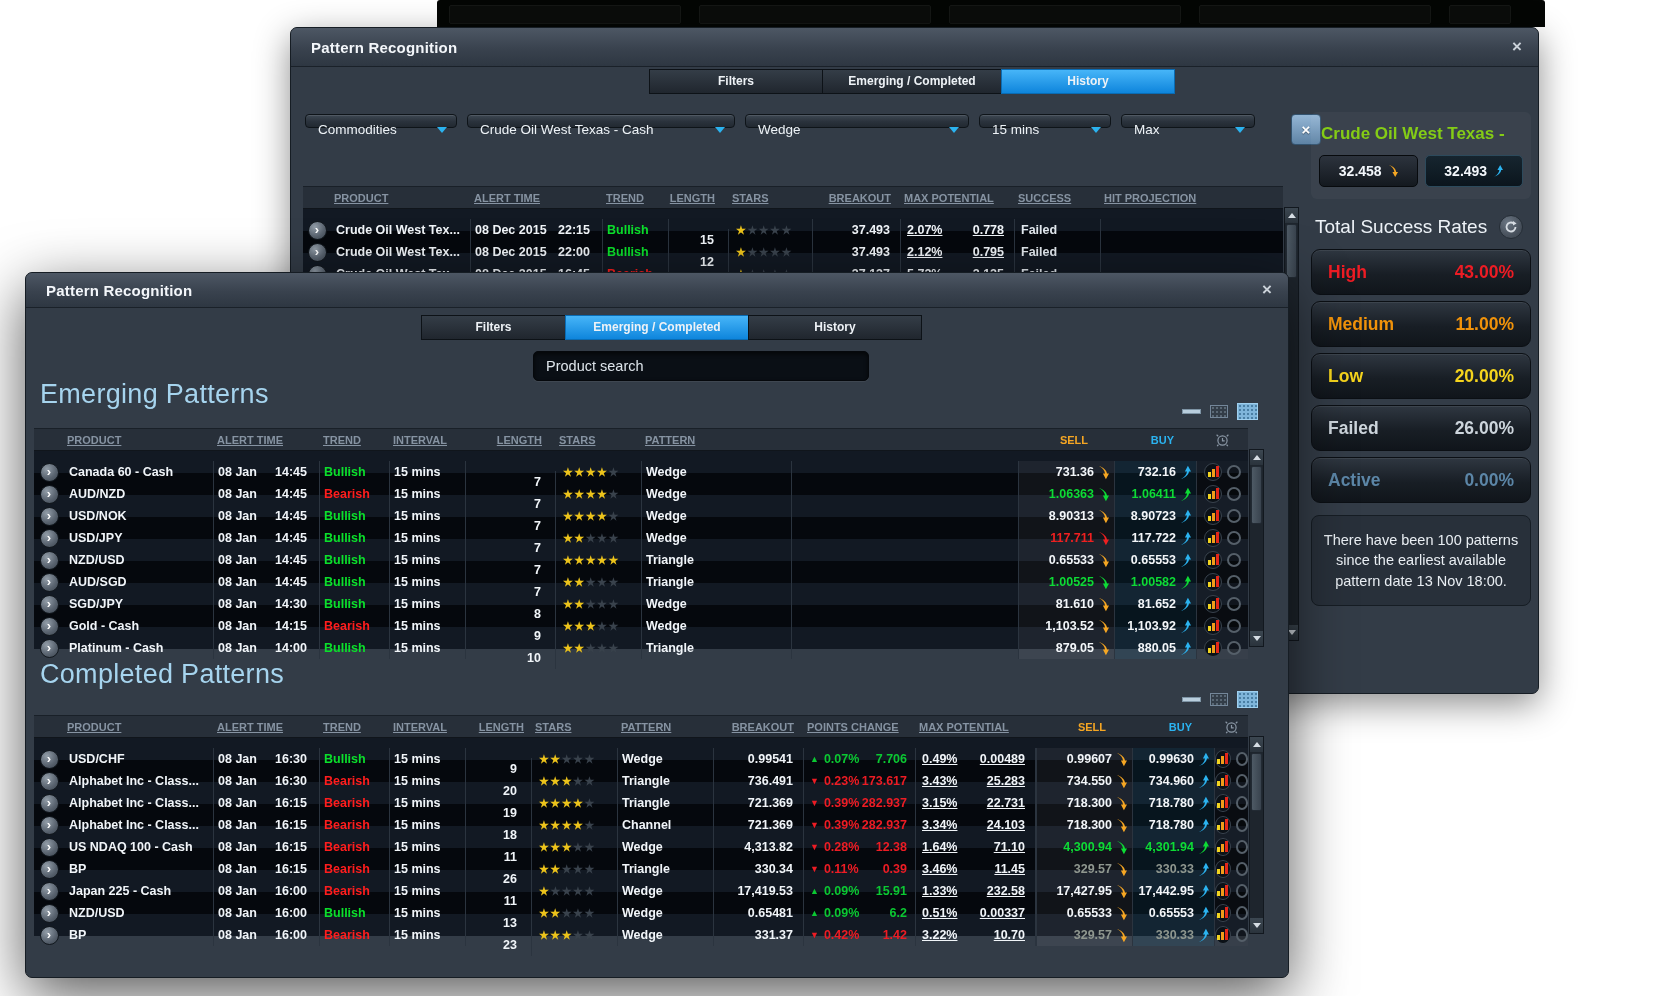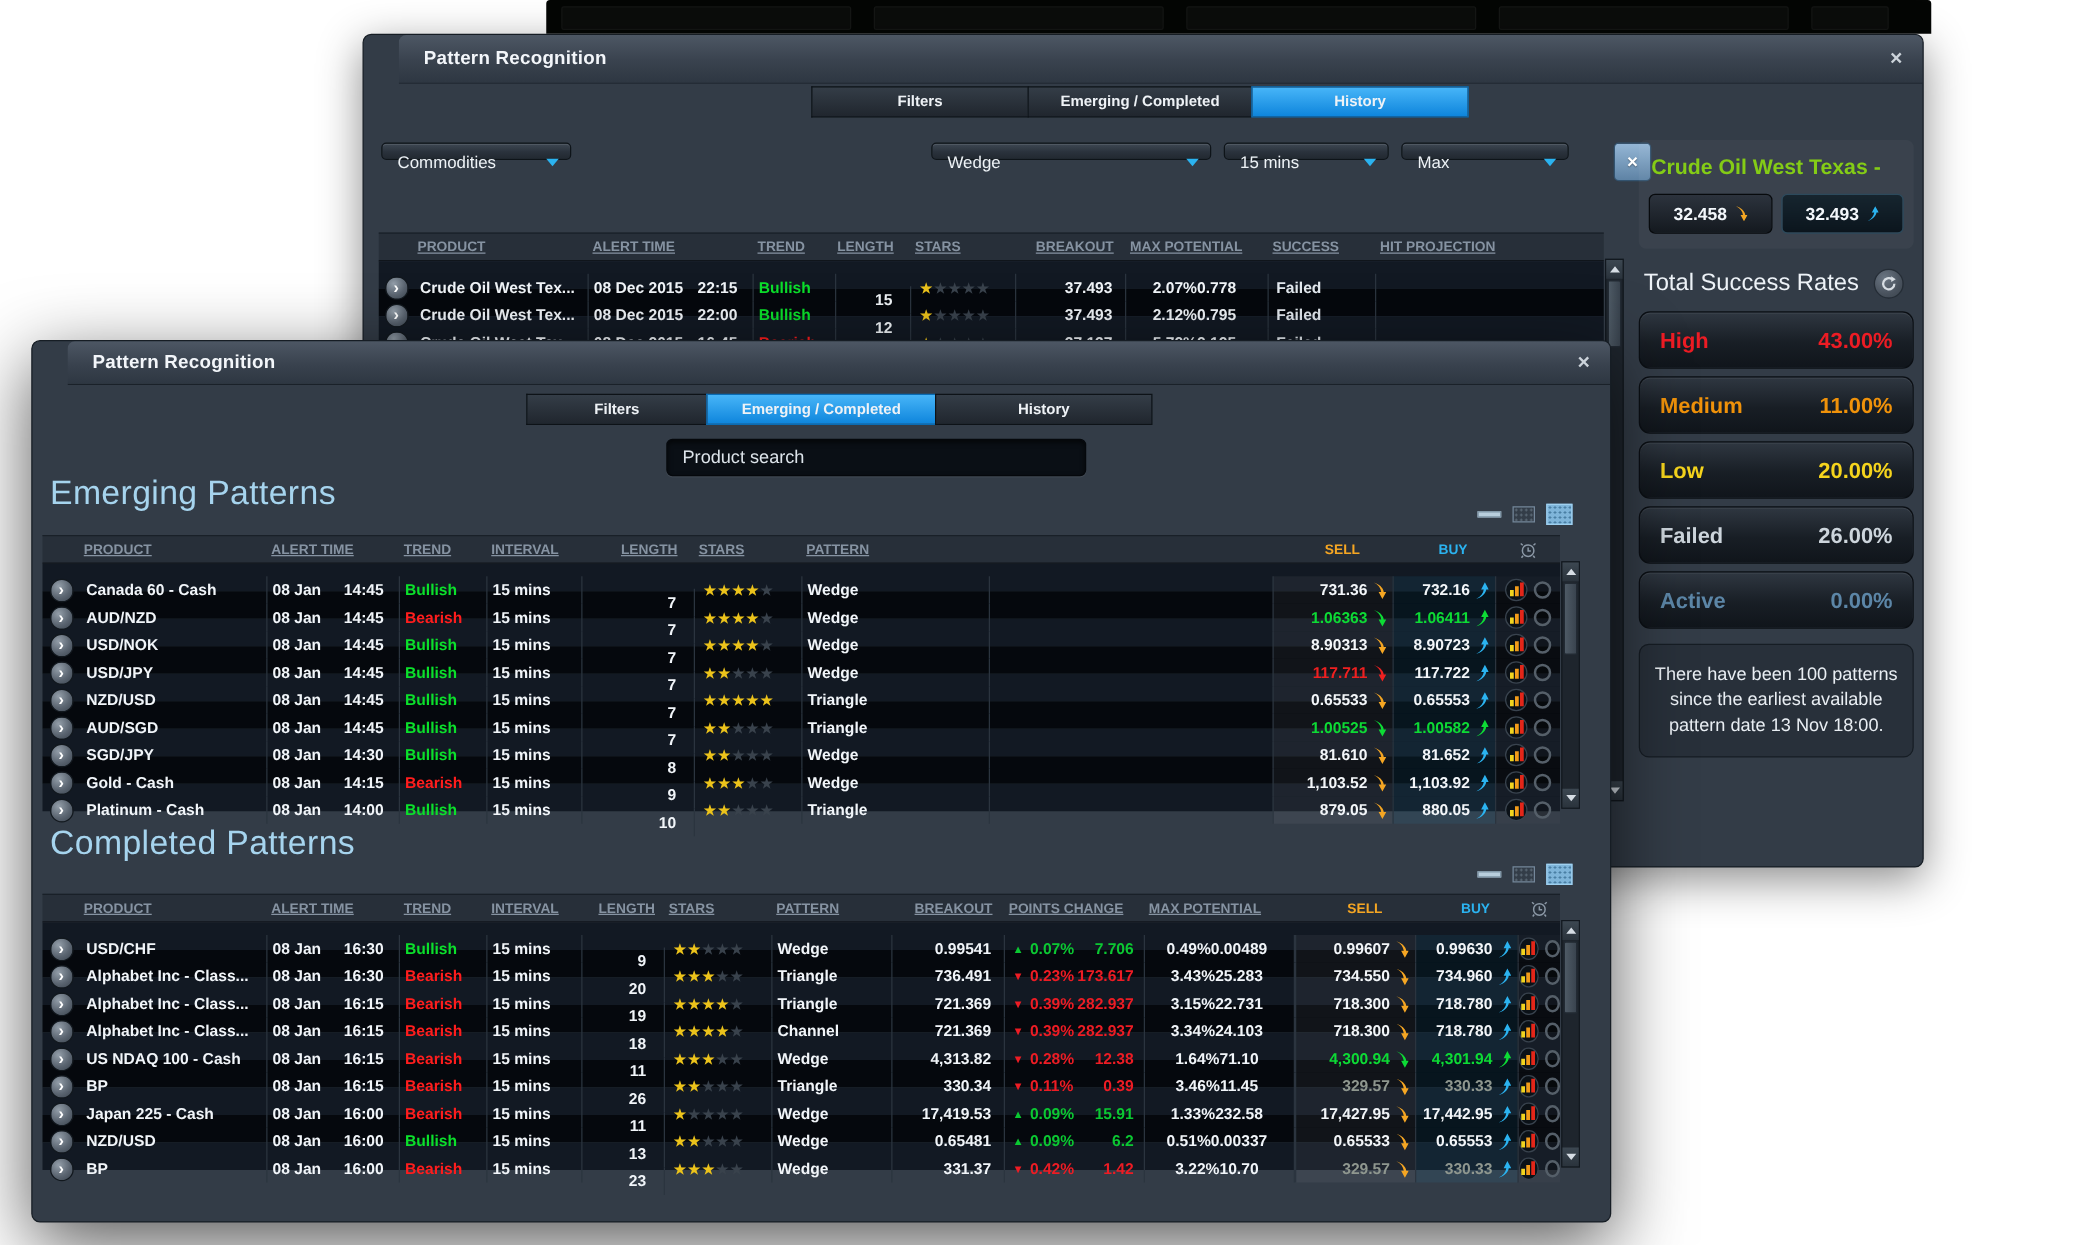--- a/index.html
+++ b/index.html
@@ -7,21 +7,21 @@
 
   
   .topstrip{position:absolute;left:437px;top:0;width:1108px;height:27px;background:#040604;border-radius:3px 3px 0 0;}
   .topstrip .w{position:absolute;top:5px;height:17px;background:#0b0d0b;border:1px solid #151715;border-radius:2px;}
 
   
   .win{position:absolute;background:#333c47;border:1px solid #161d24;border-radius:7px;}
   .back-win{left:290px;top:27px;width:1247px;height:665px;z-index:1;box-shadow:0 10px 35px rgba(0,0,0,.45);}
   .front-win{left:25px;top:272px;width:1262px;height:704px;z-index:2;box-shadow:0 18px 60px rgba(0,0,0,.65);}
   .titlebar{position:absolute;left:0;right:0;top:0;height:38px;border-radius:6px 6px 0 0;
-    background:linear-gradient(#4d5764,#39424e 55%,#2e3742);border-bottom:1px solid #1a2129;margin-left:28px;}
+    background:linear-gradient(#4d5764,#39424e 55%,#2e3742);border-bottom:1px solid #1a2129;}
   .front-win .titlebar{height:34px;}
   .titlebar .t{position:absolute;left:20px;top:50%;transform:translateY(-50%);font-size:15px;font-weight:bold;color:#f3f6fa;letter-spacing:.2px;}
   .closex{position:absolute;right:16px;top:50%;transform:translateY(-50%);color:#ccd3da;font-size:17px;font-weight:bold;}
 
   
   .tabs{position:absolute;display:flex;}
   .back-win .tabs{left:358px;top:41px;}
   .front-win .tabs{left:395px;top:42px;}
   .tab{height:23px;line-height:23px;text-align:center;font-size:12px;font-weight:bold;color:#eef2f6;
     background:linear-gradient(#343d47,#20262e);border:1px solid #0d1217;border-right-width:0;}
@@ -72,21 +72,21 @@
   .c-stars{padding-left:7px;}
   .stars .on{color:#ecc31b}.stars .off{color:#39424c}
   .stars{font-size:11px;letter-spacing:1.5px;}
   .c-pat{padding-left:4px;}
   .c-brk{justify-content:flex-end;padding-right:10px;}
   .c-pts{padding:0 8px 0 6px;}
   .c-pts .tri{font-size:9px;margin-right:5px;}
   .c-pts .pval{margin-left:auto;}
   .pts-up{color:#0bc832}.pts-up .tri{color:#0bc832}
   .pts-down{color:#ed1c24}.pts-down .tri{color:#ed1c24}
-  .c-max{justify-content:center;padding:0 10px 0 6px;}
+  .c-max{justify-content:space-between;padding:0 10px 0 6px;text-decoration:underline;}
   .c-succ{padding-left:6px;color:#e3e9ef;}
   .c-sell,.c-buy{justify-content:flex-end;gap:4px;padding-right:5px;border-left:1px solid #2b343f;}
   .c-sell{background:rgba(255,255,255,.05);}
   .c-buy{background:rgba(43,179,240,.08);}
   .c-icons{background:rgba(255,255,255,.02);border-left:1px solid #2b343f;justify-content:center;gap:5px;}
   .arr{display:flex;}
   .arr svg{display:block;}
   .arr.up svg{transform:scaleY(-1);}
   .tone-normal .pv{color:#f3f6f9}.tone-normal .arr{color:#f5a623}
   .tone-pos .pv{color:#0ddb35}.tone-pos .arr{color:#0ddb35}
@@ -166,20 +166,21 @@
       <span class="t">Pattern Recognition</span>
       <span class="closex">×</span>
     </div>
     <div class="tabs">
       <div class="tab tw1">Filters</div>
       <div class="tab tw2">Emerging / Completed</div>
       <div class="tab tw3 active">History</div>
     </div>
 
     <div class="dd dd1"><span>Commodities</span><span class="caret"></span></div>
+    <div class="dd dd2"><span>Crude Oil West Texas - Cash</span><span class="caret"></span></div>
     <div class="dd dd3"><span>Wedge</span><span class="caret"></span></div>
     <div class="dd dd4"><span>15 mins</span><span class="caret"></span></div>
     <div class="dd dd5"><span>Max</span><span class="caret"></span></div>
     <div class="clearx">×</div>
 
     <div class="ptable bk-table">
       <div class="phead g-bk">
         <div class="hc nr"></div>
         <div class="hc">PRODUCT</div>
         <div class="hc">ALERT TIME</div>

